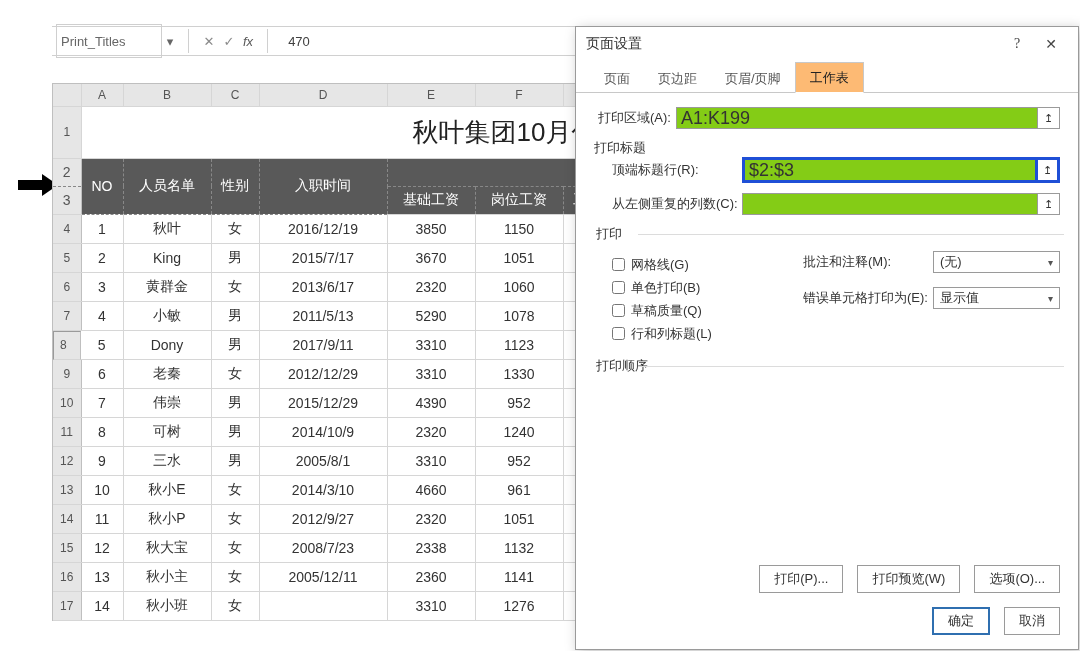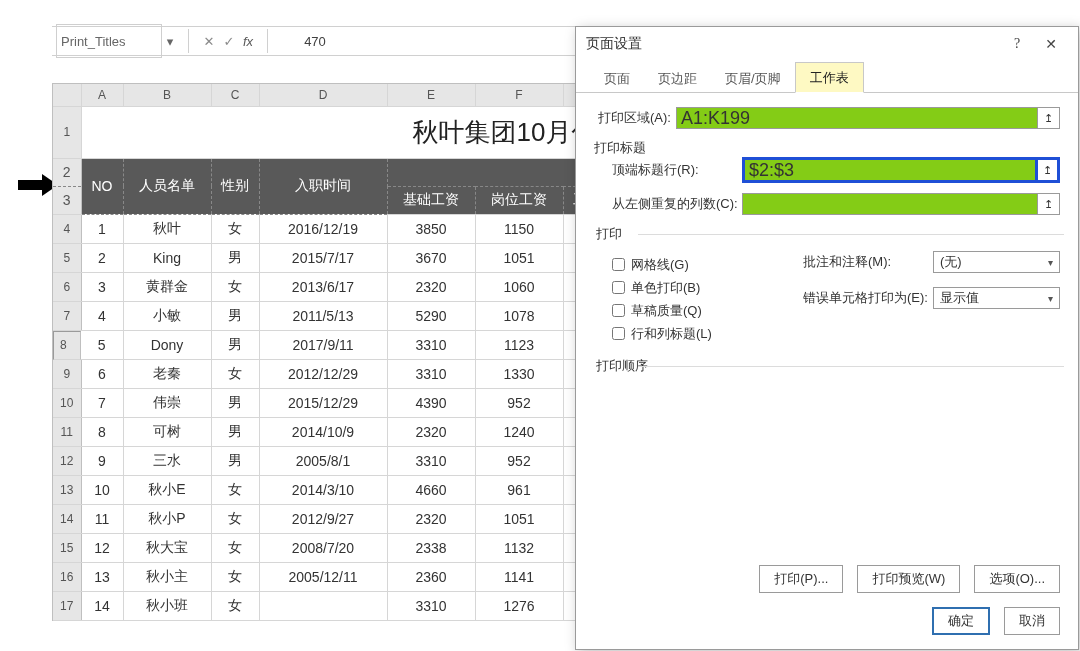--- a/index.html
+++ b/index.html
@@ -36,21 +36,21 @@
   }
   .namebox span { color: #666; }
   .nb-arrow {
     width: 16px; height: 100%;
     display: flex; align-items: center; justify-content: center;
     color: #666;
   }
   .fb-sep { width: 1px; height: 24px; background: #d0d0d0; margin: 0 10px; }
   .fb-btn { width: 20px; text-align: center; color: #8a8a8a; font-family: "Segoe UI Symbol", sans-serif; }
   .fx { font-style: italic; color: #5a5a5a; margin: 0 4px 0 4px; }
-  .fb-value { margin-left: 26px; color: #404040; }
+  .fb-value { margin-left: 10px; color: #404040; }
 
   
   .sheet {
     position: absolute;
     left: 52px; top: 83px;
     border-top: 1px solid #bfbfbf;
     border-left: 1px solid #bfbfbf;
   }
   .sheet table { border-collapse: collapse; }
   .sheet th, .sheet td {
@@ -137,21 +137,21 @@
     gap: 0;
   }
   .dlg-tab {
     padding: 6px 14px 5px 14px;
     color: #555; position: relative;
     top: 1px;
   }
   .dlg-tab.active {
     border: 1px solid #c8c8c8;
     border-bottom: 1px solid #fff;
-    background: #fef9c3;
+    background: #fdba74;
     color: #222;
   }
   .dlg-body { padding: 14px 18px 0 22px; font-size: 13px; color: #333; }
   .row { display: flex; align-items: center; margin-bottom: 10px; }
   .lbl { width: 78px; }
   .lbl-indent { margin-left: 14px; }
   .field {
     flex: 1;
     height: 22px;
     border: 1px solid #9a9a9a;
@@ -385,21 +385,21 @@
             <td>2012/9/27</td>
             <td>2320</td>
             <td>1051</td>
             <td>560</td>
           </tr>
           <tr class="data">
             <td class="rh">15</td>
             <td>12</td>
             <td>秋大宝</td>
             <td>女</td>
-            <td>2008/7/20</td>
+            <td>2008/7/23</td>
             <td>2338</td>
             <td>1132</td>
             <td>540</td>
           </tr>
           <tr class="data">
             <td class="rh">16</td>
             <td>13</td>
             <td>秋小主</td>
             <td>女</td>
             <td>2005/12/11</td>

